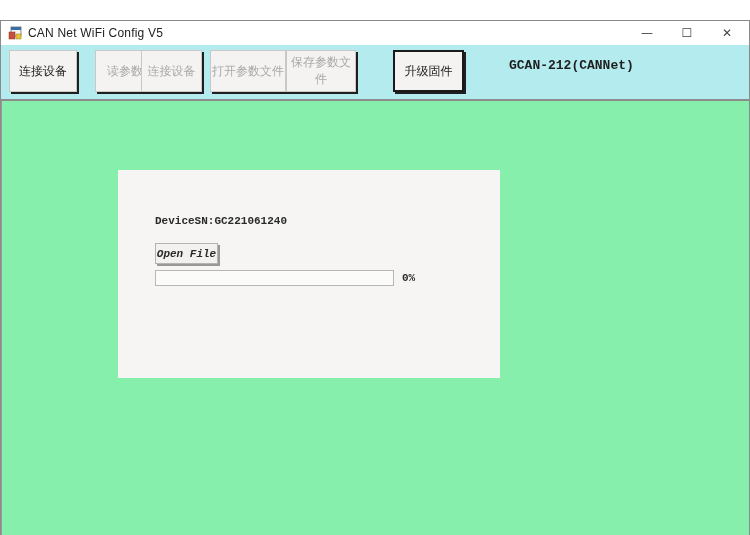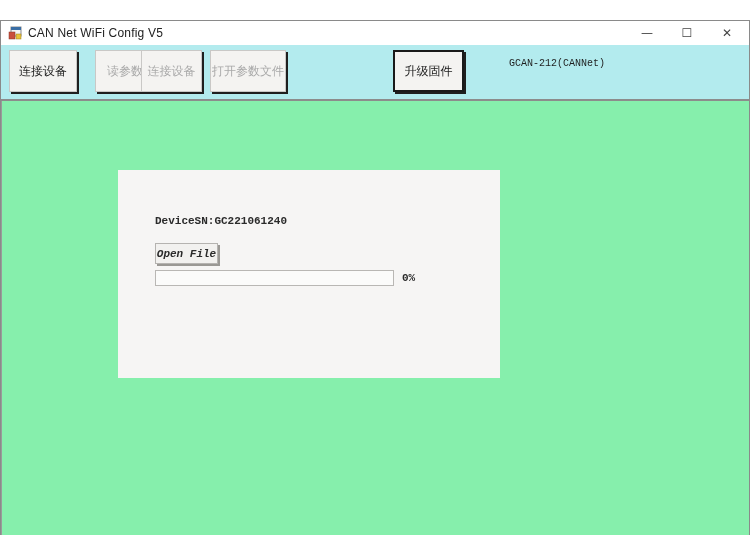--- a/index.html
+++ b/index.html
@@ -53,21 +53,21 @@
   .tb-btn.focused { border: 2px solid #1a1a1a; }
   .tb-btn.b0 { left: 8px;   width: 68px; }
   .tb-btn.b1 { left: 94px;  width: 60px; }
   .tb-btn.b2 { left: 140px; width: 61px; }
   .tb-btn.b3 { left: 209px; width: 76px; }
   .tb-btn.b4 { left: 285px; width: 70px; }
   .tb-btn.b5 { left: 392px; width: 71px; }
   .device-model {
     position: absolute; left: 508px; top: 13px;
     font-family: "Liberation Mono", monospace;
-    font-weight: normal; font-size: 10px; color: #1f1f1f;
+    font-weight: bold; font-size: 13px; color: #1f1f1f;
   }
 
   
   .main {
     flex: 1 1 auto; background: #86efac; position: relative;
     border-left: 1px solid #9a9a9a;
   }
   .panel {
     position: absolute; left: 116px; top: 69px;
     width: 382px; height: 208px;
@@ -133,20 +133,21 @@
       <span class="win-btn">☐</span>
       <span class="win-btn close">✕</span>
     </div>
   </div>
 
   <div class="toolbar">
     <button class="tb-btn b0">连接设备</button>
     <button class="tb-btn b1 disabled">读参数</button>
     <button class="tb-btn b2 disabled">连接设备</button>
     <button class="tb-btn b3 disabled">打开参数文件</button>
+    <button class="tb-btn b4 disabled">保存参数文件</button>
     <button class="tb-btn b5 focused">升级固件</button>
     <span class="device-model">GCAN-212(CANNet)</span>
   </div>
 
   <div class="main">
     <div class="panel">
       <div class="sn-label">DeviceSN:GC221061240</div>
       <button class="openfile-btn">Open File</button>
       <div class="progress-bar">
         <div class="progress-fill" style="width: 0%;"></div>

